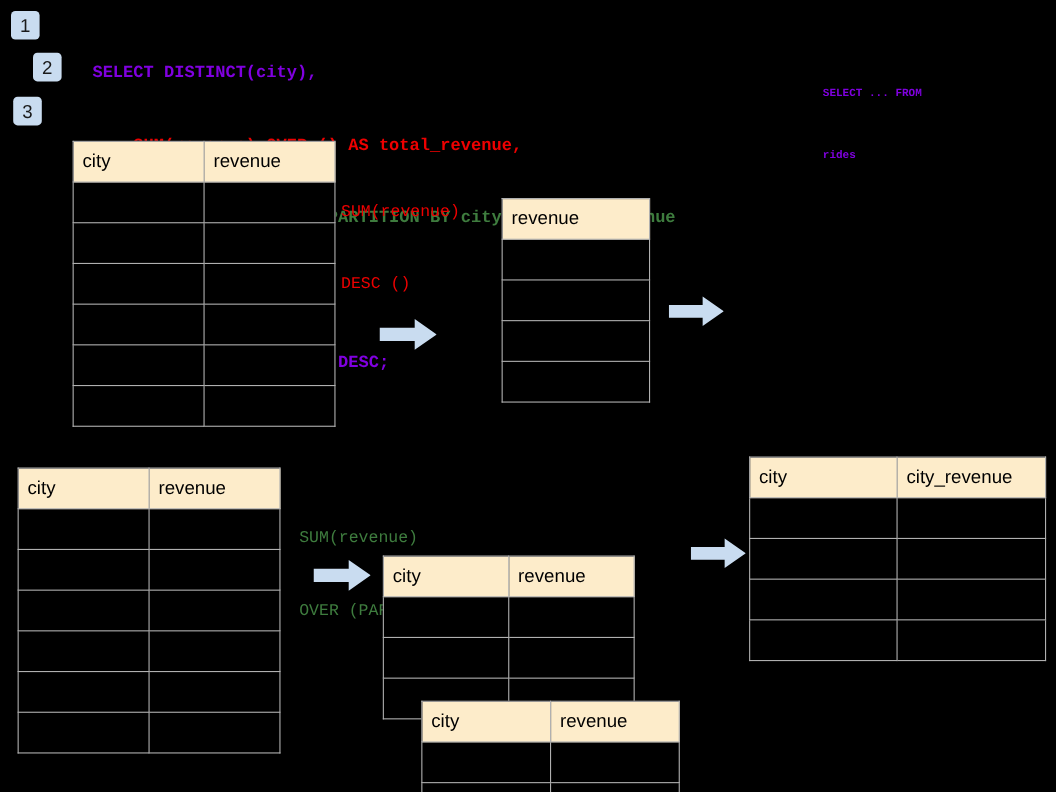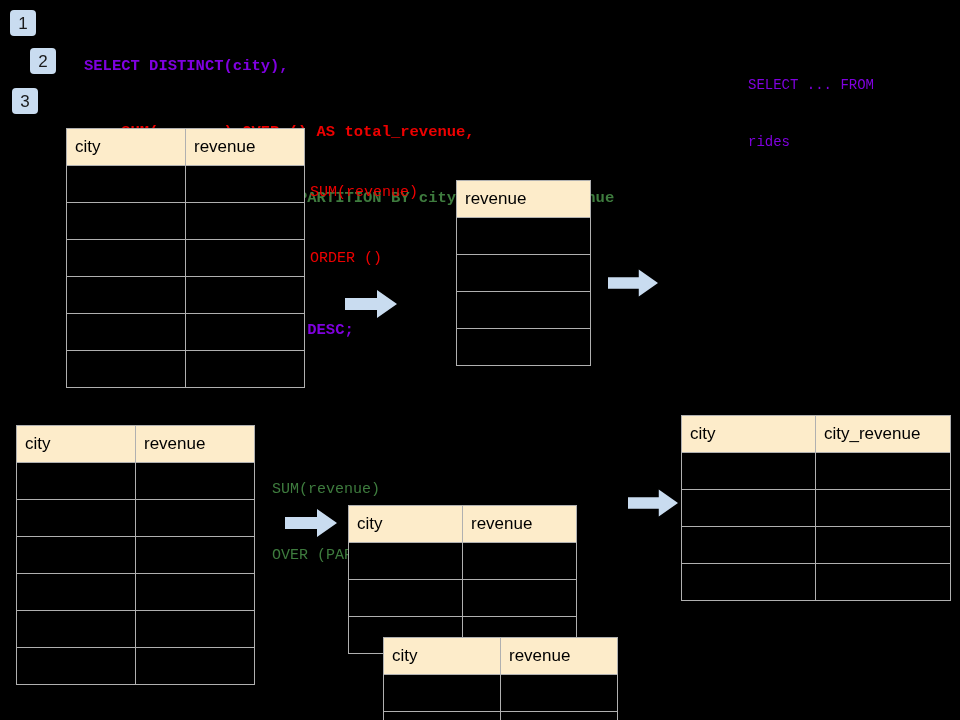--- a/index.html
+++ b/index.html
@@ -43,22 +43,22 @@
     letter-spacing: 0px;
   }
   .sql-line { white-space: pre; }
   .c-purple { color: #8000e0; }
   .c-red    { color: #ee0000; }
   .c-green  { color: #3e7c3e; }
 
   .side-note {
     position: absolute;
     font-family: "Liberation Mono", monospace;
-    font-size: 14px;
-    font-weight: normal;
+    font-size: 10px;
+    font-weight: bold;
     line-height: 19px;
     color: #8000e0;
     white-space: pre;
   }
 
   
   .annot {
     position: absolute;
     font-family: "Liberation Mono", monospace;
     font-size: 15px;
@@ -162,21 +162,21 @@
         </tr>
       <tr>
           <td></td>
           <td></td>
         </tr>
     </tbody>
   </table>
 
   <div class="annot c-red" style="left:310px; top:138px;">
     <div>SUM(revenue)</div>
-    <div>ORDER ()</div>
+    <div>DESC ()</div>
   </div>
 
   <svg class="arrow" style="left:345px; top:289px;" width="52" height="30" viewBox="0 0 52 30">
     <polygon points="0,9 32,9 32,1 52,15 32,29 32,21 0,21" fill="#c9dcf0"></polygon>
   </svg>
 
   <table class="tbl" style="left:456px; top:180px; width:134px;">
     <colgroup>
         <col style="width:134px">
       </colgroup>

